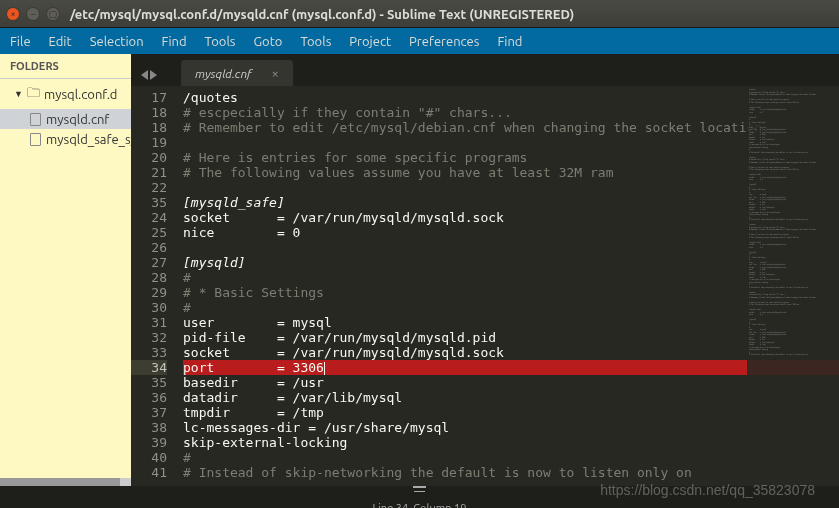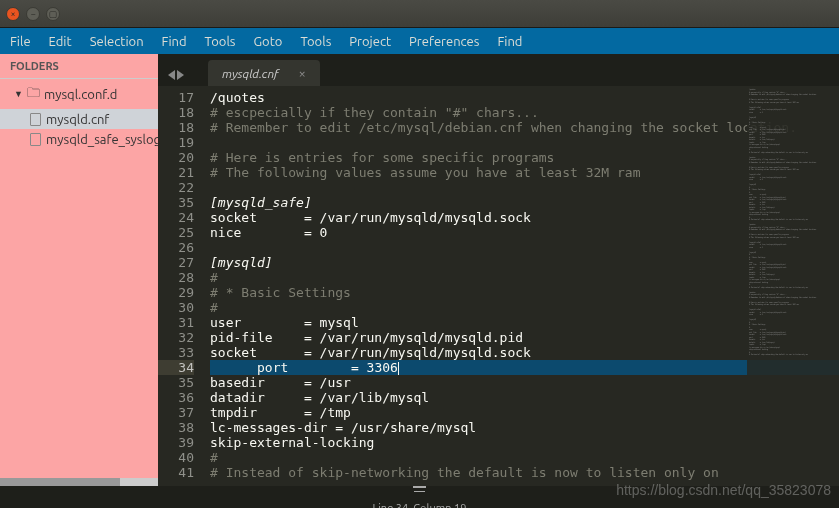--- a/index.html
+++ b/index.html
@@ -5,21 +5,21 @@
 * { margin: 0; padding: 0; box-sizing: border-box; }
 body { font-family: Ubuntu, "Segoe UI", sans-serif; background: #272822; color: #f8f8f2; width: 839px; height: 508px; overflow: hidden; position: relative; }
 .titlebar { background: linear-gradient(#4a4a44, #3e3e38); height: 28px; display: flex; align-items: center; padding: 0 6px; border-bottom: 1px solid #1a1a18; }
 .window-controls { display: flex; gap: 6px; margin-right: 10px; }
 .wbtn { width: 14px; height: 14px; border-radius: 50%; background: #5e5e56; border: 1px solid #3a3a34; display: flex; align-items: center; justify-content: center; font-size: 9px; color: #2a2a26; }
 .wbtn.close { background: #e95420; }
 .title { font-size: 13px; font-weight: bold; color: #ddddd5; }
 .menubar { background: #0369a1; height: 26px; display: flex; align-items: center; padding: 0 10px; gap: 18px; font-size: 13px; color: #ddddd5; }
 .menubar span { cursor: pointer; }
 .main { display: flex; height: calc(508px - 28px - 26px - 22px); }
-.sidebar { width: 158px; background: #fca5a5; color: #333; display: flex; flex-direction: column; }
+.sidebar { width: 131px; background: #fef9c3; color: #333; display: flex; flex-direction: column; }
 .sidebar-head { font-size: 11px; font-weight: bold; padding: 6px 10px; color: #555; border-bottom: 1px solid #ccc; }
 .folder { padding: 4px 6px 4px 14px; font-size: 13px; display: flex; align-items: center; gap: 4px; }
 .folder .tri { font-size: 9px; }
 .file { padding: 3px 6px 3px 30px; font-size: 13px; display: flex; align-items: center; gap: 5px; white-space: nowrap; overflow: hidden; }
 .file.sel { background: #cfd3d8; }
 .file-icon { width: 11px; height: 13px; border: 1px solid #888; border-radius: 1px; position: relative; flex-shrink: 0; }
 .sidebar-scroll { height: 8px; background: #ccc; margin-top: auto; }
 .sidebar-scroll-thumb { height: 8px; width: 120px; background: #999; }
 .editor-area { flex: 1; display: flex; flex-direction: column; background: #272822; position: relative; }
 .tabbar { height: 32px; background: #1e1f1a; display: flex; align-items: flex-end; padding-left: 4px; }
@@ -28,42 +28,43 @@
 .navbtn.left { border-right: 7px solid #888; }
 .navbtn.right { border-left: 7px solid #888; }
 .tab { background: #34352f; padding: 6px 14px; border-radius: 4px 4px 0 0; font-size: 12px; font-style: italic; color: #ccc; display: flex; align-items: center; gap: 20px; margin-left: 18px; }
 .tab .x { font-style: normal; color: #888; font-size: 13px; }
 .editor-body { flex: 1; display: flex; overflow: hidden; font-family: "Consolas", "Monaco", monospace; font-size: 13px; line-height: 15px; position: relative; }
 .gutter { width: 46px; text-align: right; padding-right: 10px; color: #8f908a; user-select: none; padding-top: 4px; }
 .gutter div { height: 15px; }
 .gutter .hl { background: #3e3d32; color: #c2c2bf; }
 .code { flex: 1; padding-top: 4px; padding-left: 6px; white-space: pre; color: #f8f8f2; }
 .code div { height: 15px; }
-.code .hl { background: #0c4a6e; padding-left: 47px; }
+.code .hl { background: #b91c1c; }
 .cmt { color: #7d7d71; }
 .sect { color: #f8f8f2; font-style: italic; }
 .key { color: #f8f8f2; }
 .minimap { position: absolute; right: 0; top: 32px; width: 92px; bottom: 0; background: #272822; opacity: 0.85; overflow: hidden; }
 .minimap-content { font-family: monospace; font-size: 2px; line-height: 2.5px; color: #888; white-space: pre; padding: 2px; letter-spacing: -0.3px; }
 .statusbar { height: 22px; background: #1e1f1a; display: flex; align-items: center; padding: 0 10px; font-size: 11px; color: #aaa; gap: 14px; flex-direction: column; }
 .status-right { margin-left: auto; display: flex; gap: 24px; }
 .panel-icon { width: 13px; height: 11px; border: 1px solid #aaa; position: relative; }
 .panel-icon::before { content: ""; position: absolute; left: 0; top: 4px; right: 0; border-top: 1px solid #aaa; }
-.watermark { position: absolute; right: 8px; bottom: 10px; font-size: 14px; color: rgba(220,220,220,0.35); font-family: sans-serif; pointer-events: none; }
+.watermark { position: absolute; right: 24px; bottom: 10px; font-size: 14px; color: rgba(220,220,220,0.35); font-family: sans-serif; pointer-events: none; }
 .cursor { display: inline-block; width: 1px; height: 13px; background: #f8f8f2; vertical-align: middle; }
 </style>
 </head>
 <body>
 
 <div class="titlebar">
   <div class="window-controls">
     <div class="wbtn close">×</div>
     <div class="wbtn">−</div>
     <div class="wbtn">▢</div>
   </div>
+  <div class="title">/etc/mysql/mysql.conf.d/mysqld.cnf (mysql.conf.d) - Sublime Text (UNREGISTERED)</div>
 </div>
 
 <div class="menubar">
   <span>File</span>
   <span>Edit</span>
   <span>Selection</span>
   <span>Find</span>
   <span>Tools</span>
   <span>Goto</span>
   <span>Tools</span>

